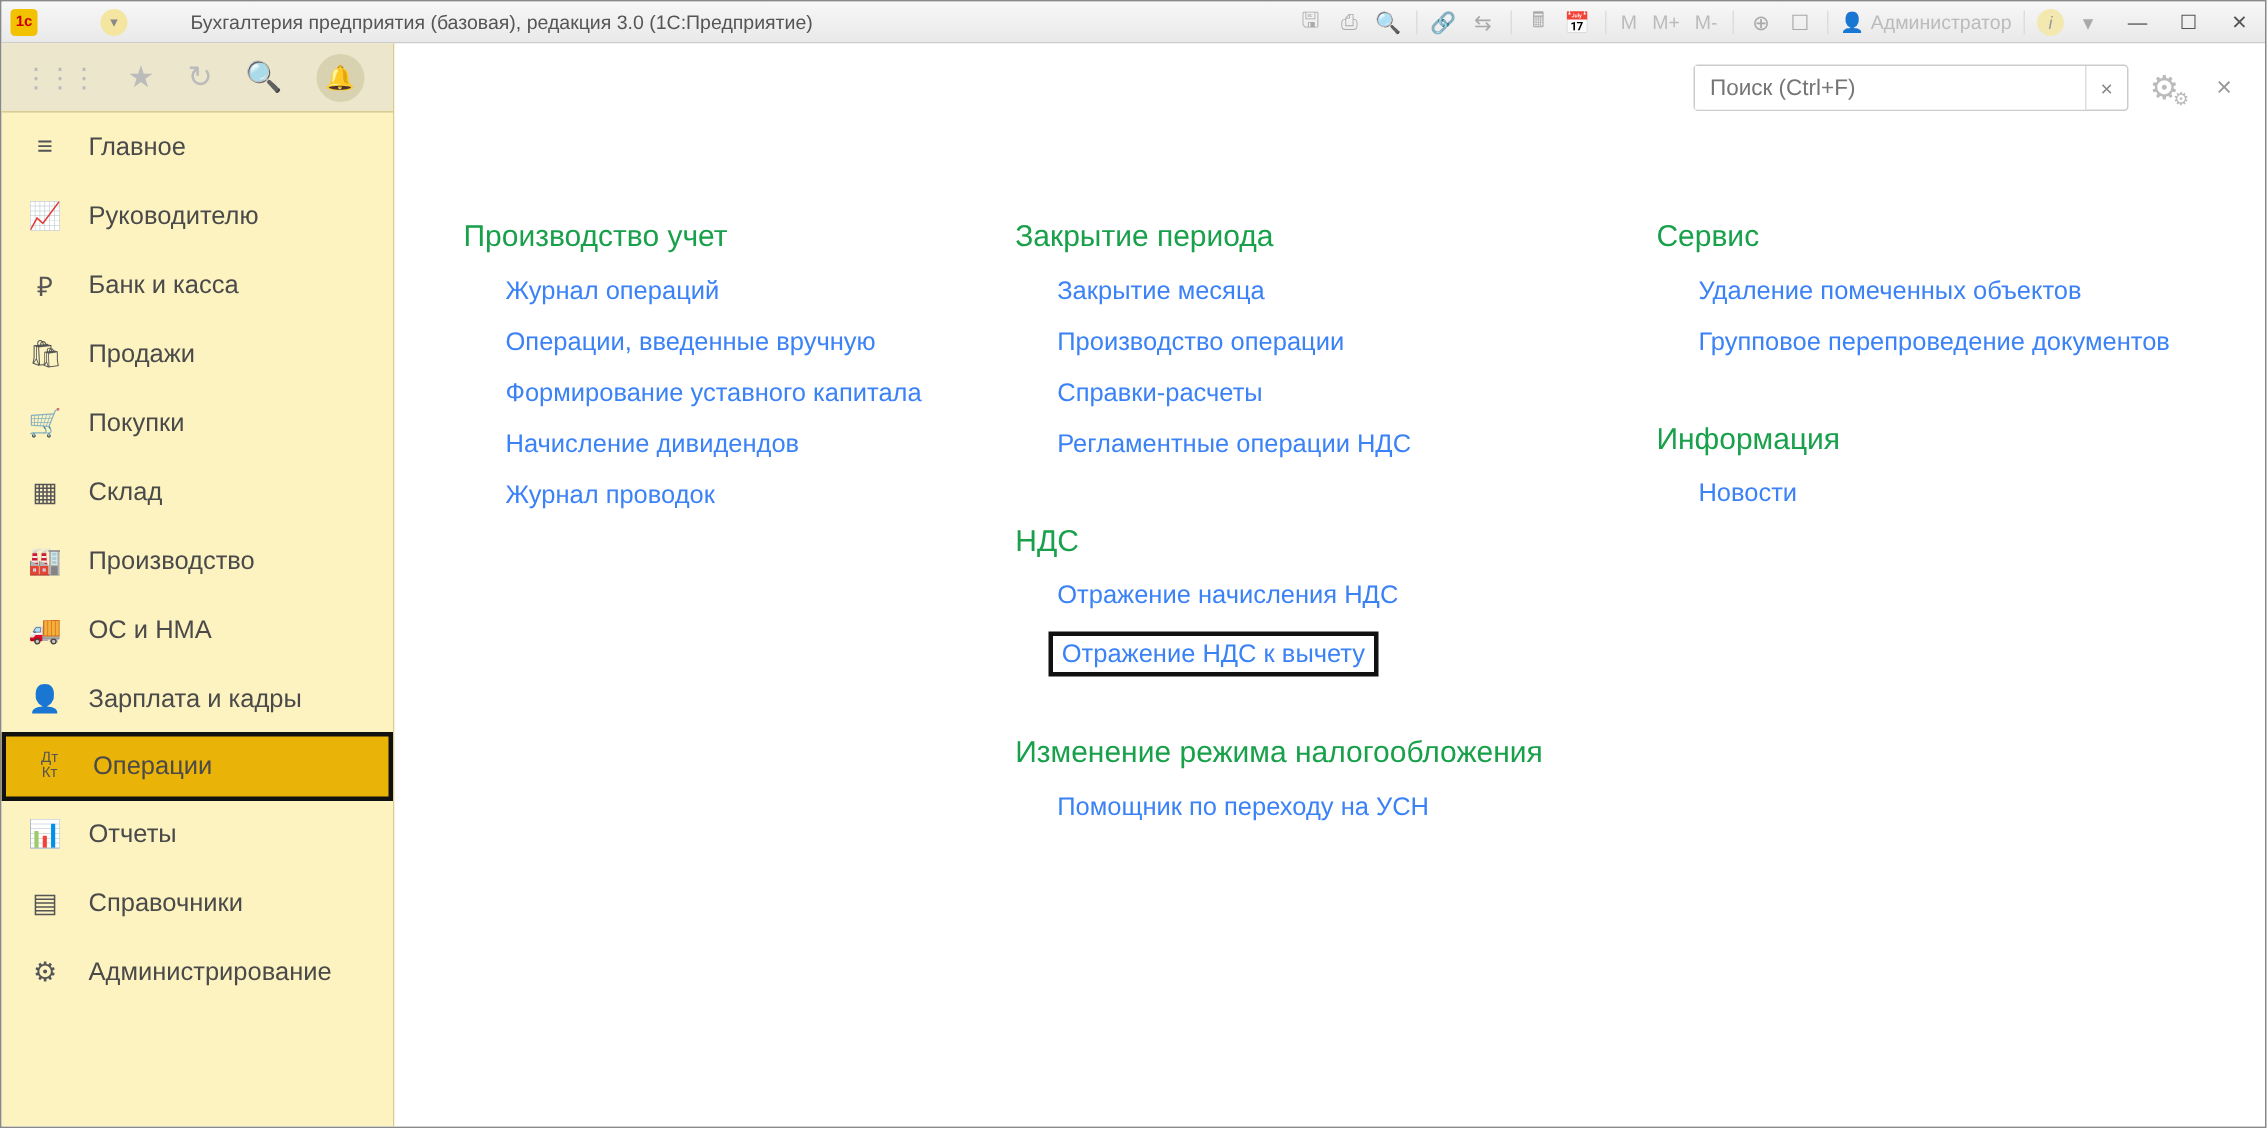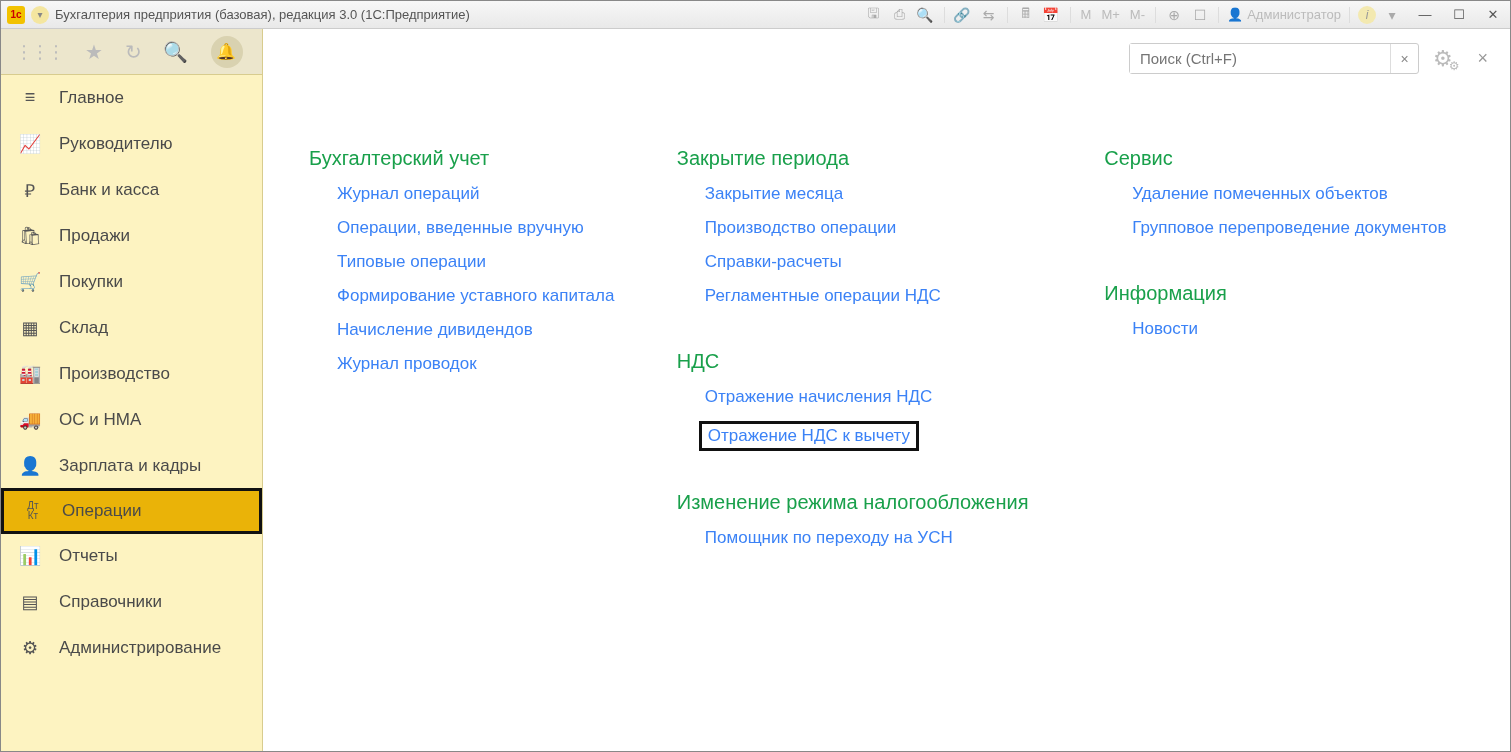--- a/index.html
+++ b/index.html
@@ -1,18 +1,18 @@
 <!DOCTYPE html>
 <html><head>
 <meta charset="utf-8">
 <style>
   * { box-sizing: border-box; margin: 0; padding: 0; }
   body { font-family: Arial, sans-serif; font-size: 14px; background: #fff; width: 1511px; height: 752px; overflow: hidden; border: 1px solid #888;}
   
-  .titlebar { height: 28px; background: linear-gradient(#f7f7f7,#e9e9e9); display:flex; align-items:center; padding: 0 6px; border-bottom:1px solid #ccc; }
+  .titlebar { height: 28px; background: linear-gradient(#f7f7f7,#e9e9e9); display:flex; align-items:center; padding: 0 6px; border-bottom:1px solid #ccc;gap:36px; }
   .titlebar .logo { width:18px; height:18px; background:#f2c200; border-radius:3px; display:flex;align-items:center;justify-content:center; font-size:10px; font-weight:bold; color:#c00; margin-right:6px;}
   .titlebar .chev { width:18px;height:18px;border-radius:50%;background:#f4e6a0;margin-right:6px;display:flex;align-items:center;justify-content:center;color:#888;font-size:10px;}
   .titlebar .title { color:#555; font-size:13px; flex:0 0 auto; }
   .titlebar .spacer { flex:1; }
   .tb-icons { display:flex; align-items:center; gap:6px; }
   .tb-icons .ic { width:20px;height:20px; display:flex;align-items:center;justify-content:center; color:#aaa; font-size:14px;}
   .tb-icons .sep { width:1px;height:16px;background:#ddd; margin:0 2px;}
   .tb-icons .txt { color:#bbb; font-size:13px; padding:0 2px;}
   .tb-icons .user { color:#bbb; font-size:13px; display:flex;align-items:center;gap:4px;}
   .tb-icons .info { width:18px;height:18px;border-radius:50%;background:#f3e9b0;display:flex;align-items:center;justify-content:center;color:#999;font-size:12px;font-style:italic;}
@@ -153,24 +153,23 @@
         <input placeholder="Поиск (Ctrl+F)" style="">
         <div class="clr">×</div>
       </div>
       <div class="gearset">⚙<span style="font-size:12px;position:relative;top:4px;left:-4px;">⚙</span></div>
       <div class="closex">×</div>
     </div>
 
     <div class="columns">
 
       <div class="col col1">
-        <div class="section-title">Бухгалтерский учет</div>
+        <div class="section-title">Производство учет</div>
         <span class="link">Журнал операций</span>
         <span class="link">Операции, введенные вручную</span>
-        <span class="link">Типовые операции</span>
         <span class="link">Формирование уставного капитала</span>
         <span class="link">Начисление дивидендов</span>
         <span class="link">Журнал проводок</span>
       </div>
 
       <div class="col col2">
         <div class="section-title">Закрытие периода</div>
         <span class="link">Закрытие месяца</span>
         <span class="link">Производство операции</span>
         <span class="link">Справки-расчеты</span>

